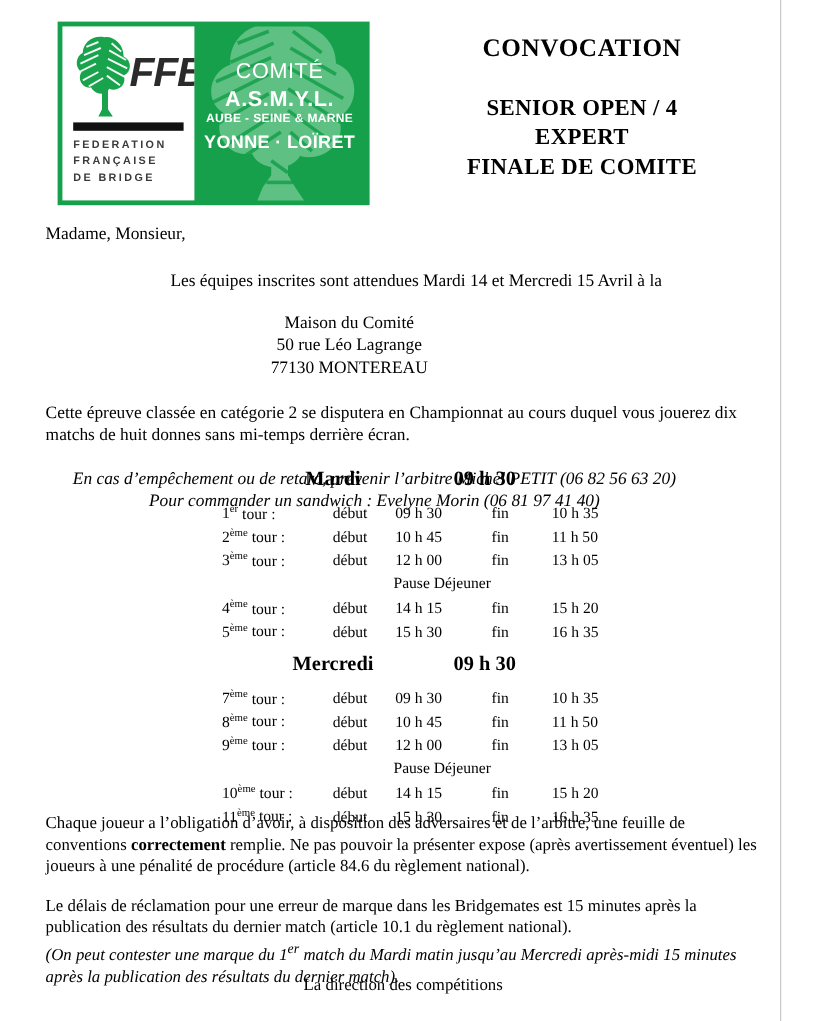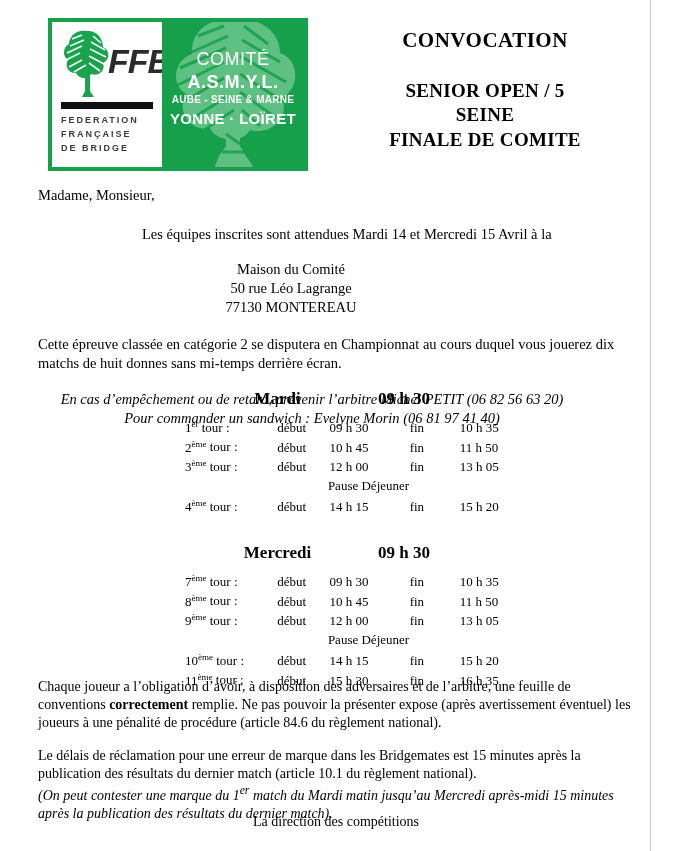--- a/index.html
+++ b/index.html
@@ -321,22 +321,22 @@
           <div class="asmyl-l3">YONNE · LOÏRET</div>
         </div>
       </div>
 
     </div>
   </div>
 
   <div class="titles">
     <div class="title-main">CONVOCATION</div>
     <div class="title-sub">
-      <div>SENIOR OPEN / 5</div>
-      <div>SEINE</div>
+      <div>SENIOR OPEN / 4</div>
+      <div>EXPERT</div>
       <div>FINALE DE COMITE</div>
     </div>
   </div>
 
 </div>
 
 <div class="body-text">
   <p class="salutation">Madame, Monsieur,</p>
   <p class="invite">Les équipes inscrites sont attendues Mardi 14 et Mercredi 15 Avril à la</p>
   <div class="venue">
@@ -382,20 +382,27 @@
       <tr class="pause">
         <td colspan="5"><span class="pause-label">Pause Déjeuner</span></td>
       </tr>
       <tr>
         <td class="c-tour"><span class="tour-num"><span>4</span><sup>ème</sup></span> <span>tour :</span></td>
         <td class="c-dlabel">début</td>
         <td class="c-dtime">14 h 15</td>
         <td class="c-flabel">fin</td>
         <td class="c-ftime">15 h 20</td>
       </tr>
+      <tr>
+        <td class="c-tour"><span class="tour-num"><span>5</span><sup>ème</sup></span> <span>tour :</span></td>
+        <td class="c-dlabel">début</td>
+        <td class="c-dtime">15 h 30</td>
+        <td class="c-flabel">fin</td>
+        <td class="c-ftime">16 h 35</td>
+      </tr>
     </tbody>
   </table>
 </div>
 
 <div class="schedule sched-mercredi">
   <div class="sched-head">
     <div class="day">Mercredi</div>
     <div class="time">09 h 30</div>
   </div>
   <table class="rounds">

